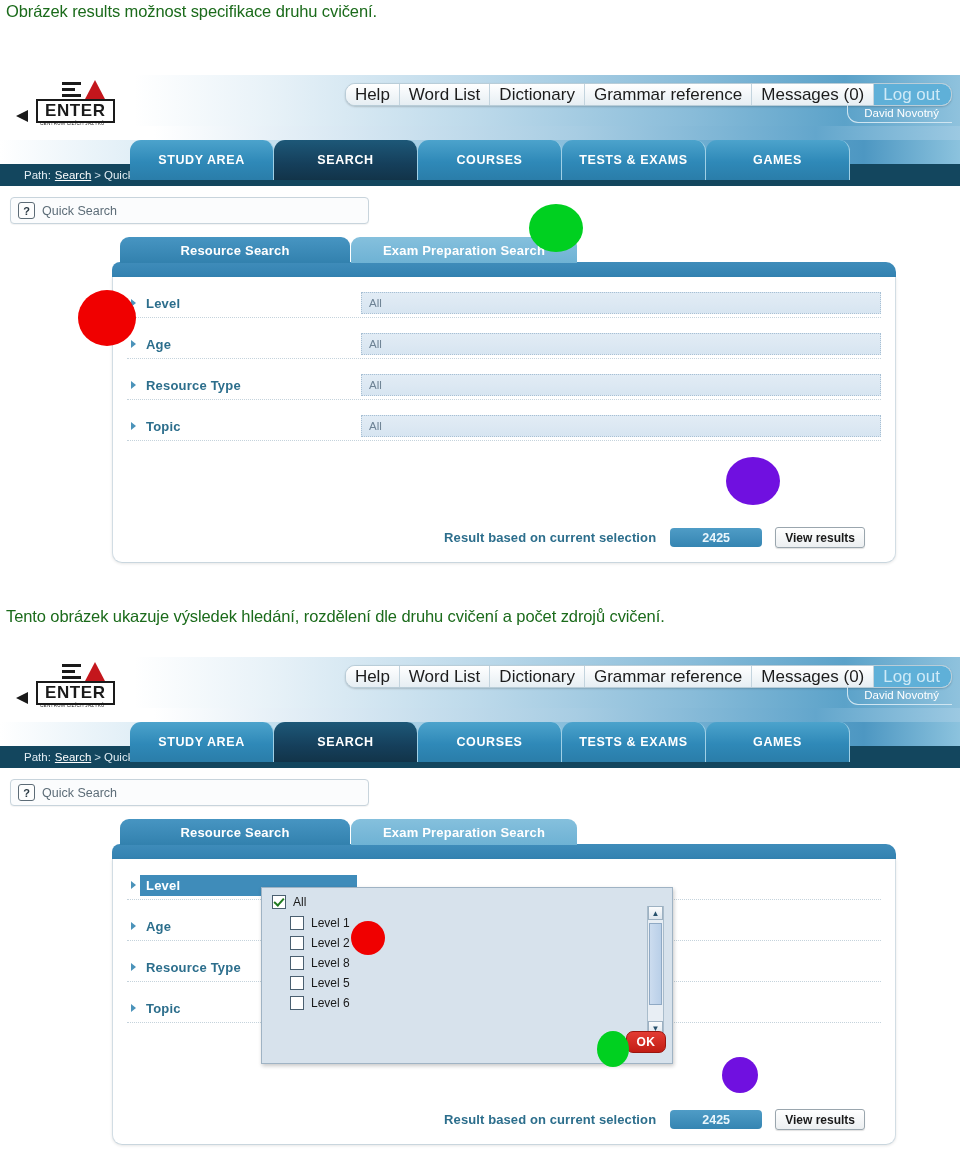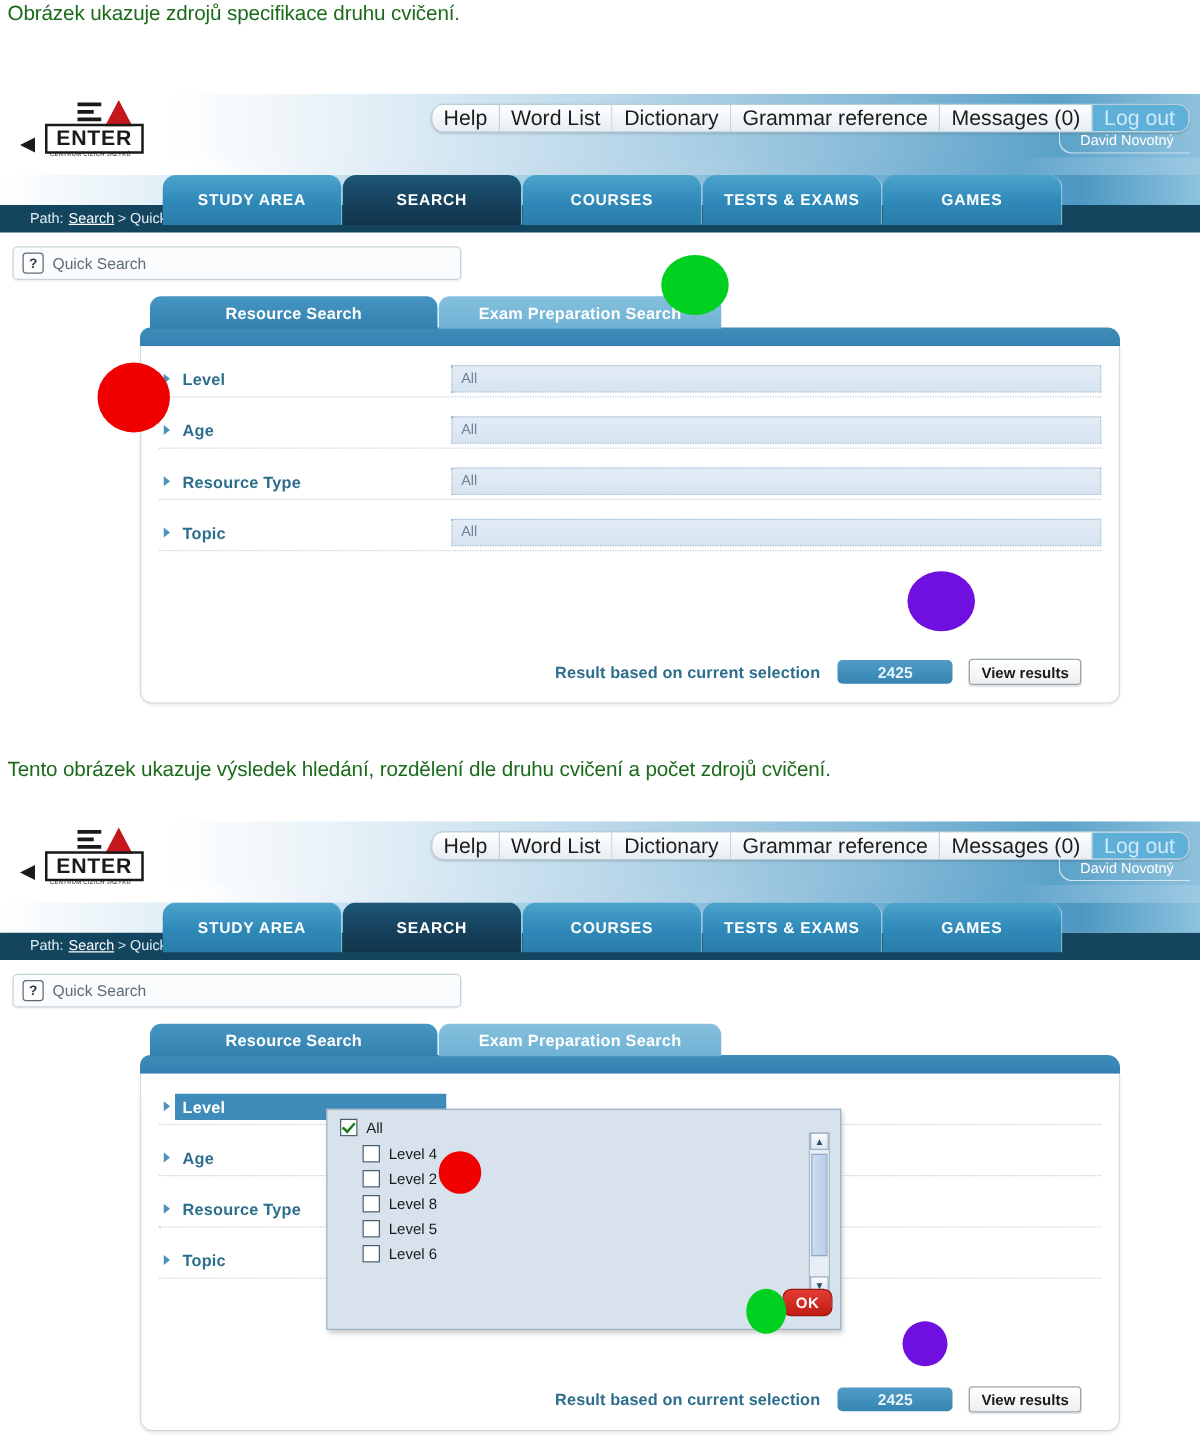--- a/index.html
+++ b/index.html
@@ -487,21 +487,21 @@
   
   .blob {
     position: absolute;
     border-radius: 50%;
     z-index: 20;
   }
 </style>
 </head>
 <body>
 
-<div class="caption" id="caption-1">Obrázek ukazuje zdrojů specifikace druhu cvičení.</div>
+<div class="caption" id="caption-1">Obrázek results možnost specifikace druhu cvičení.</div>
 
 <div class="shot" id="shot-1">
 
   <div class="header-band">
     <div class="logo">
       <div class="logo-mark">
         <div class="logo-bars">
             <i></i>
             <i></i>
             <i></i>
@@ -680,21 +680,21 @@
       </div>
 
       <div class="dropdown">
         <div class="dd-all">
           <div class="cbox checked"></div>
           <div class="dd-label">All</div>
         </div>
         <div class="dd-list">
           <div class="dd-item">
             <div class="cbox"></div>
-            <div class="dd-label">Level 4</div>
+            <div class="dd-label">Level 1</div>
           </div>
           <div class="dd-item">
             <div class="cbox"></div>
             <div class="dd-label">Level 2</div>
           </div>
           <div class="dd-item">
             <div class="cbox"></div>
             <div class="dd-label">Level 8</div>
           </div>
           <div class="dd-item">

